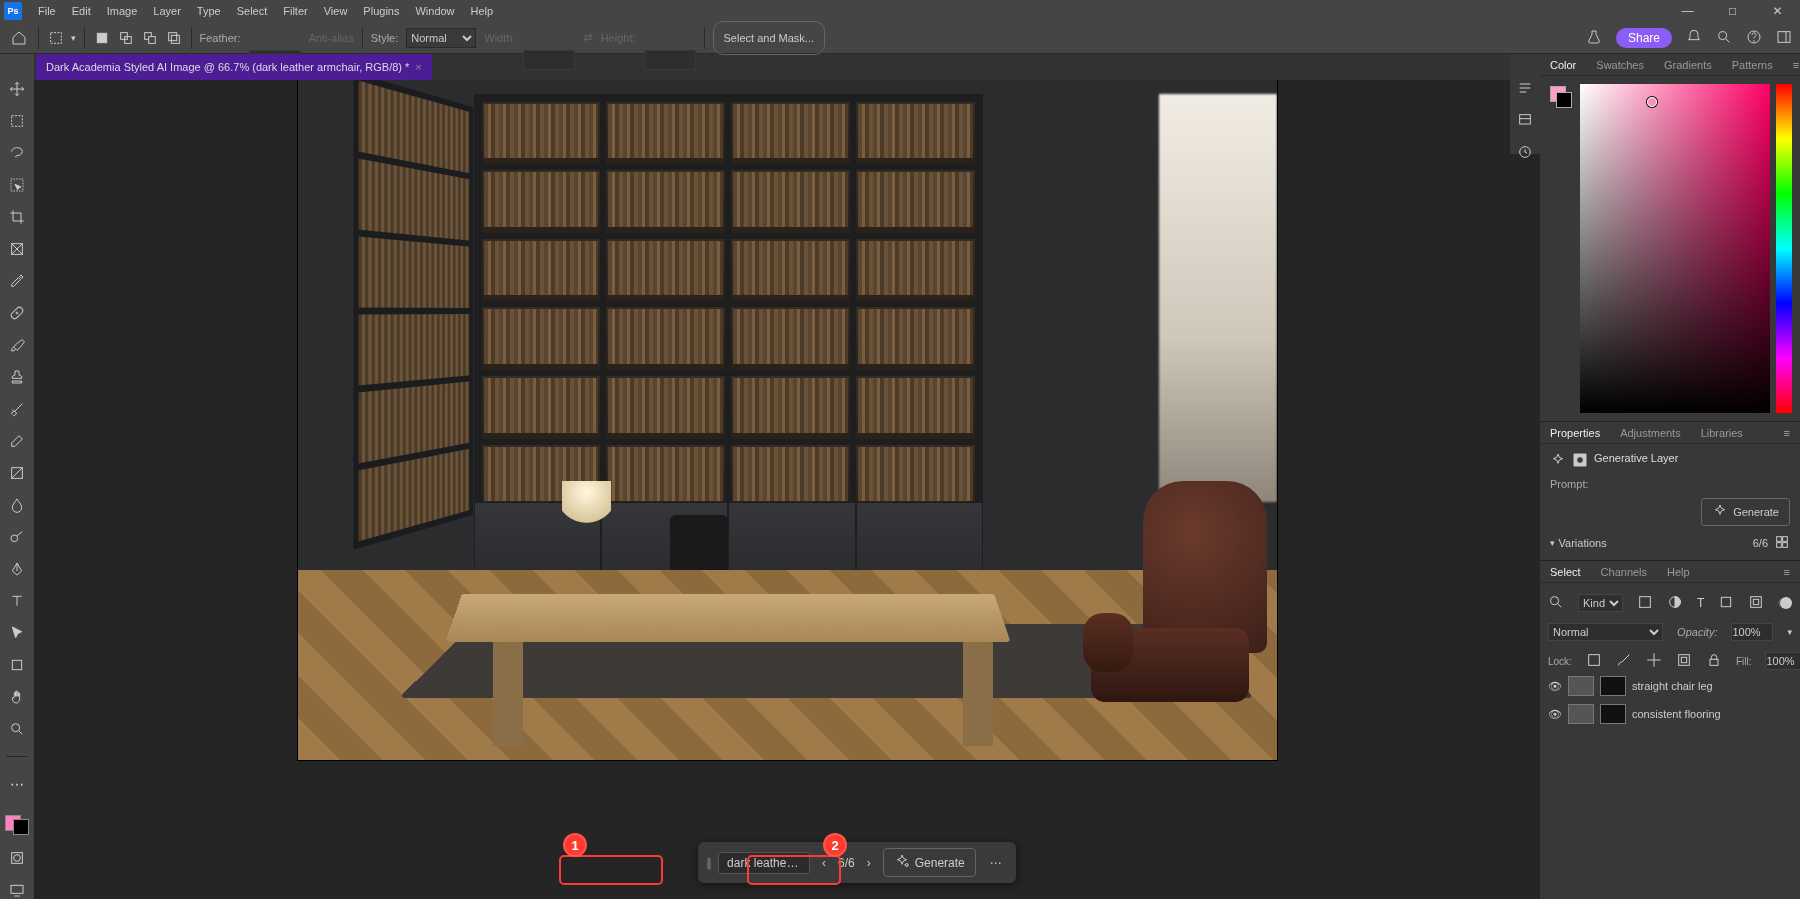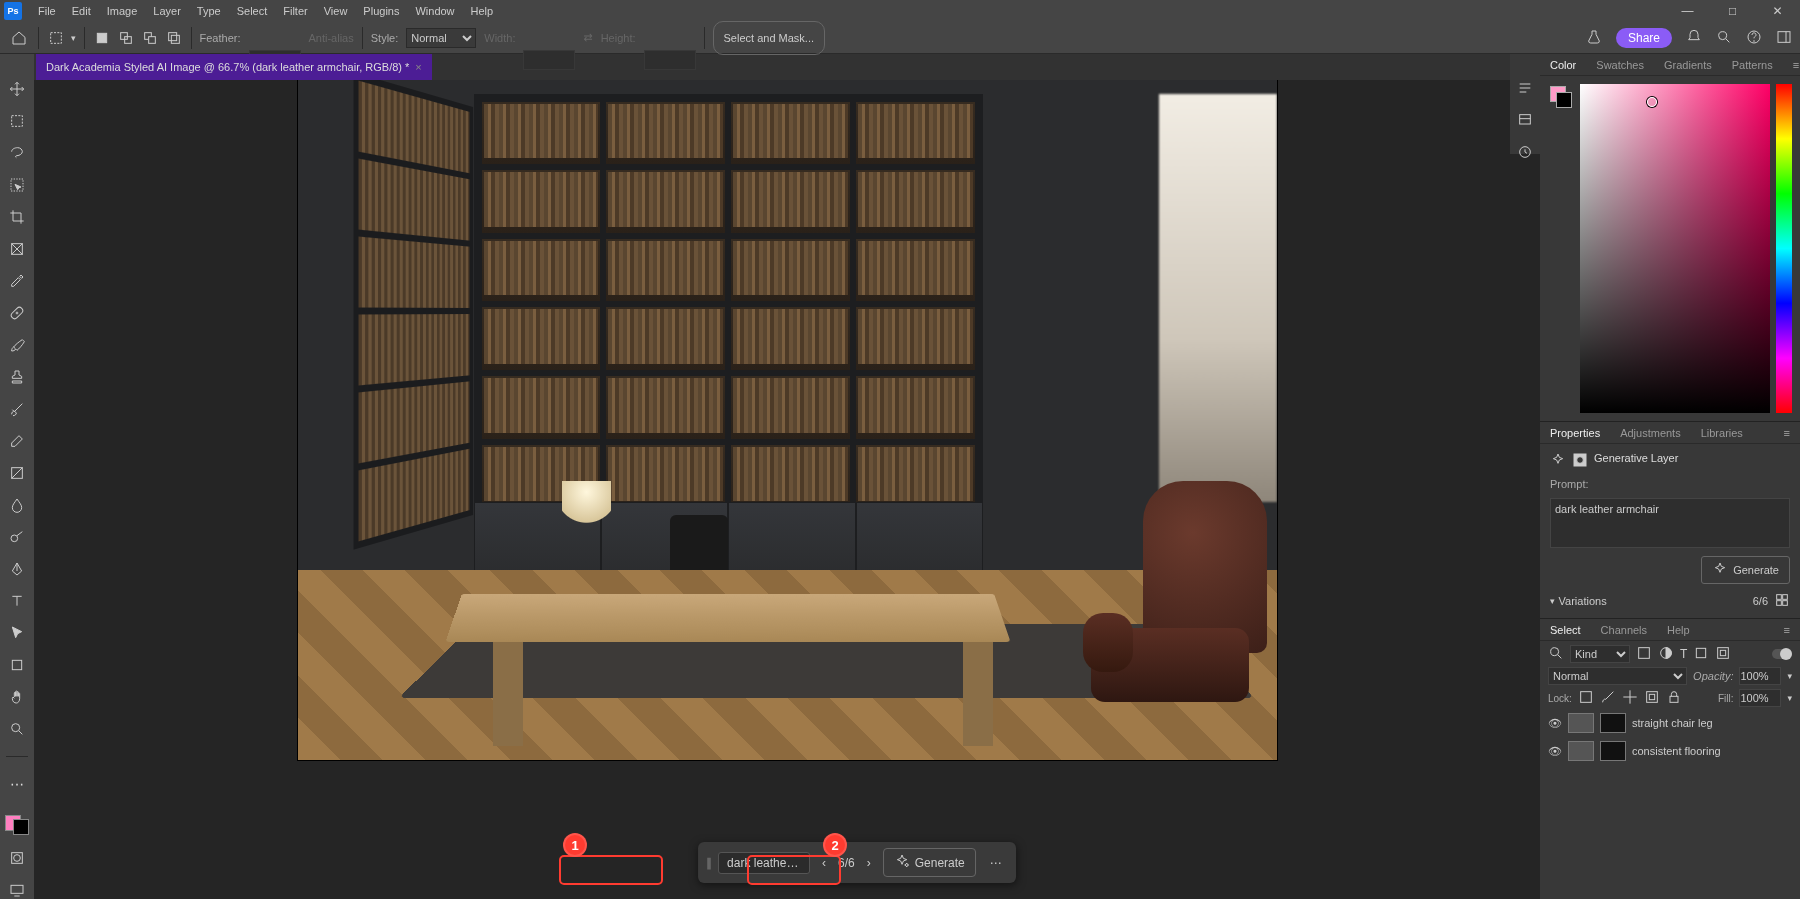--- a/index.html
+++ b/index.html
@@ -90,21 +90,21 @@
 
 .props-panel { flex:0 0 auto; border-top:1px solid #222; }
 .props-body { padding:8px 10px; font-size:11px; display:flex; flex-direction:column; gap:8px; }
 .props-body .lbl-row { display:flex; align-items:flex-start; gap:6px; color:#ddd; }
 .props-body textarea { width:100%; height:50px; background:#2e2e2e; border:1px solid #444; color:#ccc; font-size:11px; padding:4px; resize:none; }
 .props-body .gen-btn2 { align-self:flex-end; display:flex; gap:5px; align-items:center; padding:4px 10px; border:1px solid #666; border-radius:3px; }
 .props-body .var-row { display:flex; align-items:center; justify-content:space-between; }
 
 .layers-panel { flex:1; border-top:1px solid #222; display:flex; flex-direction:column; min-height:0; }
 .layers-body { padding:4px 8px; font-size:11px; display:flex; flex-direction:column; gap:4px; overflow:hidden; }
-.layers-row { display:flex; align-items:center; gap:6px; }
+.layers-row { display:flex; align-items:center; gap:14px;margin-top:7px; }
 .layers-row select, .layers-row input { background:#2e2e2e; border:1px solid #444; color:#ccc; font-size:11px; height:18px; }
 .layer-item { display:flex; align-items:center; gap:6px; padding:2px 0; }
 .layer-item .thumb { width:26px; height:20px; background:#555; border:1px solid #777; }
 .layer-item .eye { width:14px; text-align:center; }
 
 
 .mini-dock { position:absolute; right:260px; top:54px; width:30px; background:#383838; display:flex; flex-direction:column; align-items:center; padding-top:26px; gap:16px; height:100px; }
 .mini-dock div{ width:18px;height:18px;color:#ccc;display:flex;align-items:center;justify-content:center;font-size:14px;}
 
 svg { width:16px; height:16px; stroke:#ccc; stroke-width:1.5; fill:none; }
@@ -484,21 +484,20 @@
         <span><svg viewBox="0 0 24 24">
               <path d="M12 3l2 5 5 2-5 2-2 5-2-5-5-2 5-2z"></path>
             </svg></span>
         <span><svg viewBox="0 0 24 24">
               <rect x="3" y="3" width="18" height="18" fill="#ccc"></rect>
               <circle cx="12" cy="12" r="5" fill="#383838"></circle>
             </svg></span>
         <span>Generative Layer</span>
       </div>
       <div style="color:#aaa;">Prompt:</div>
-      <textarea style="">dark leather armchair</textarea>
       <div class="gen-btn2">
         <span><svg viewBox="0 0 24 24">
               <path d="M12 3l2 5 5 2-5 2-2 5-2-5-5-2 5-2z"></path>
             </svg></span>
         <span>Generate</span>
       </div>
       <div class="var-row">
         <span style="display:flex;align-items:center;gap:4px;">
           <span style="font-size:9px;">▾</span>
           <span>Variations</span>

